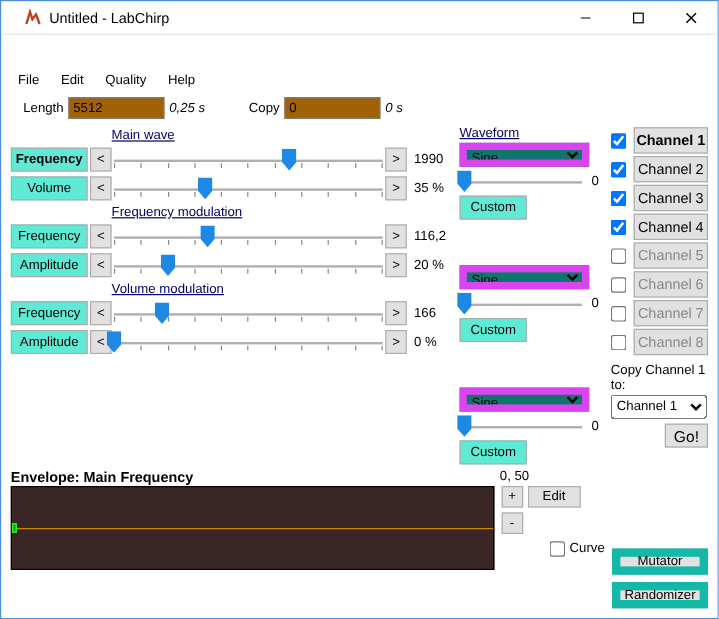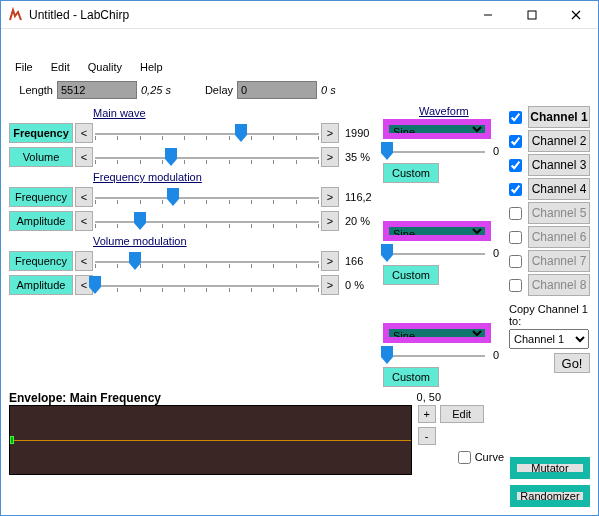--- a/index.html
+++ b/index.html
@@ -1,31 +1,31 @@
 <!DOCTYPE html>
 <html><head>
 <meta charset="utf-8">
 <style>
   * { box-sizing: border-box; }
   body { margin:0; font-family: "Segoe UI", Tahoma, sans-serif; font-size:11px; color:#000; background:#fff; }
   .window { width:599px; height:516px; border:1px solid #4a90d9; background:#fff; position:relative; }
-  .titlebar { height:28px; display:flex; align-items:center; padding-left:6px; border-bottom:1px solid #e5e5e5;}
+  .titlebar { height:28px; display:flex; align-items:center; padding-left:18px; border-bottom:1px solid #e5e5e5;}
   .titlebar-icon { width:16px; height:16px; margin-right:6px; }
   .titlebar-icon svg { width:16px; height:16px;}
   .title-text { font-size:12px; flex:1; }
   .win-controls { display:flex; height:100%; }
   .win-btn { width:44px; height:28px; display:flex; align-items:center; justify-content:center; font-family:Arial; font-size:12px;}
   .win-btn.close { font-size:14px;}
   .menubar { height:20px; display:flex; align-items:center; padding-left:6px; gap:2px;margin-top:28px; }
   .menu-item { padding:2px 8px; }
   .content { position:relative; padding:4px 8px 8px 8px; }
   .row { display:flex; align-items:center; gap:4px; }
   .top-row { margin-bottom:6px; }
   .lbl { }
-  input.tb { font-family:inherit; font-size:11px; border:1px solid #7a7a7a; padding:1px 3px; height:18px; width:80px; background:#a3a3a3;}
+  input.tb { font-family:inherit; font-size:11px; border:1px solid #7a7a7a; padding:1px 3px; height:18px; width:80px; background:#a16207;}
   .italic { font-style:italic; }
   .layout { display:flex; gap:6px;}
   .left-col { width:368px; }
   .mid-col { width:120px; }
   .right-col { flex:1; }
   .section-title { text-decoration:underline; color:#000066; margin:2px 0 2px 84px; font-size:11px;}
   .param-row { display:flex; align-items:center; gap:2px; height:24px;}
   .pbtn { background:#5eead4; border:1px solid #adadad; font-size:11px; height:20px; display:flex; align-items:center; justify-content:center;}
   .pbtn.wide { width:64px;}
   .arrow { width:18px; height:20px; background:#e1e1e1; border:1px solid #adadad; display:flex; align-items:center; justify-content:center;}
@@ -61,21 +61,21 @@
   .curve-row { display:flex; align-items:flex-start; gap:4px; margin-top:2px;padding-left:40px;}
   .wav-label { margin-top:10px; color:#444;}
   .bottom-area { display:flex; gap:8px; margin-top:2px;}
   .wav-canvas { width:430px; height:72px; background:#0bab0b; border:1px solid #777;}
   .play-btn { flex:1; height:72px; background:#e1e1e1; border:1px solid #adadad; font-size:18px; display:flex; align-items:center; justify-content:center;}
   .side-btn { width:80px; height:22px; background:#e1e1e1; border:7px solid #14b8a6; font-size:11px; display:flex; align-items:center; justify-content:center; margin-left:auto; margin-top:6px;}
   .go-btn { width:36px; height:20px; background:#e1e1e1; border:1px solid #adadad; font-size:13px; display:flex; align-items:center; justify-content:center; margin-left:auto; margin-top:4px;}
   .copy-lbl { margin-top:6px; font-size:11px;}
   select.copydd { width:80px; height:20px; font-size:11px; margin-top:2px;}
   .mbtns-col { display:flex; flex-direction:column; align-items:flex-end; margin-top:46px;}
-  .wave-hdr { text-decoration:underline; color:#000066; margin-bottom:2px;margin-left:36px;}
+  .wave-hdr { text-decoration:underline; color:#000066; margin-bottom:2px;}
 </style>
 </head>
 <body>
 
 <div class="window">
   <div class="titlebar">
     <span class="titlebar-icon">
       <svg viewBox="0 0 16 16">
           <path d="M3 13 L6 3 L8 9 L11 5 L14 13" fill="none" stroke="#c04020" stroke-width="2"></path>
         </svg>
@@ -107,21 +107,21 @@
     <div class="menu-item">Quality</div>
     <div class="menu-item">Help</div>
   </div>
 
   <div class="content">
 
     <div class="row top-row">
       <span class="lbl" style="width:44px;text-align:right">Length</span>
       <input class="tb" value="5512" style="">
       <span class="italic" style="width:50px">0,25 s</span>
-      <span class="lbl" style="width:38px;text-align:right">Delay</span>
+      <span class="lbl" style="width:38px;text-align:right">Copy</span>
       <input class="tb" value="0" style="">
       <span class="italic">0 s</span>
     </div>
 
     <div class="layout">
       <div class="left-col">
         <div class="section-title">Main wave</div>
         <div class="param-row">
     <div class="pbtn wide bold" style="font-weight:bold">Frequency</div>
     <div class="arrow">&lt;</div>

